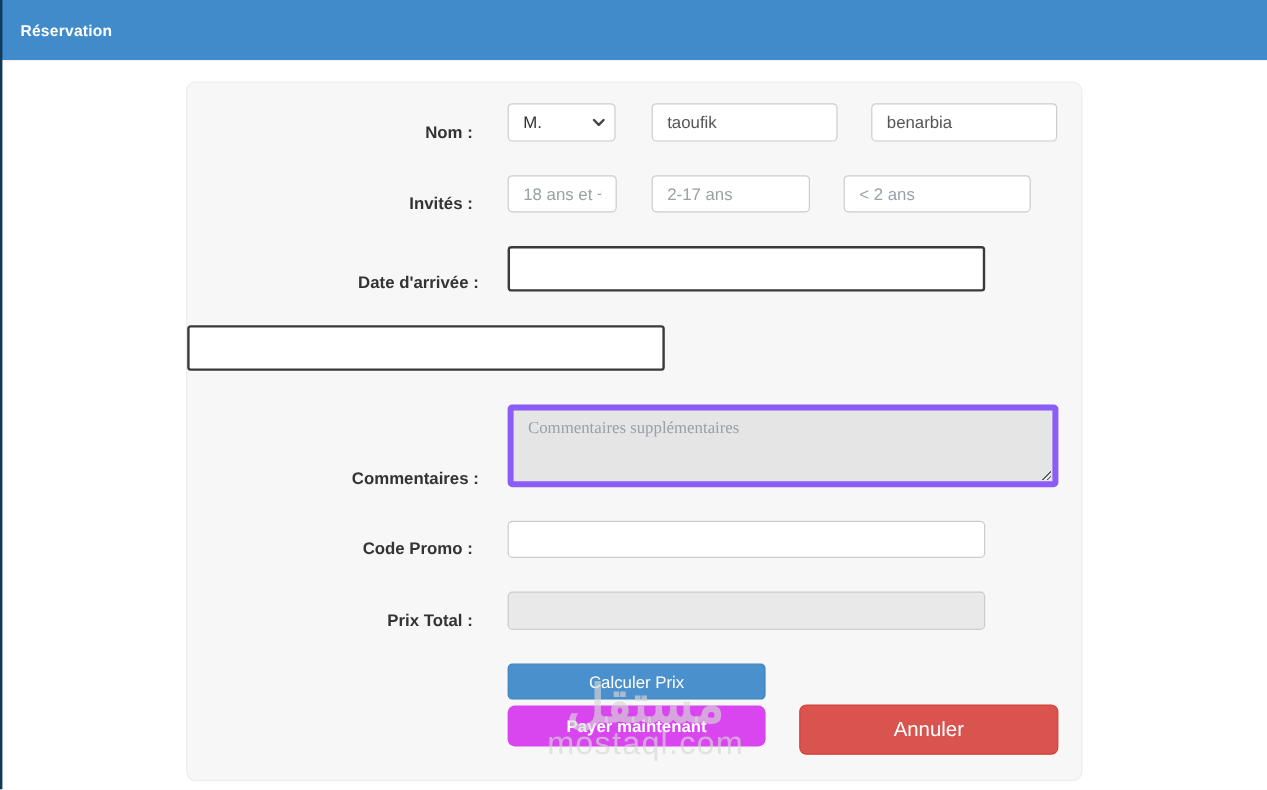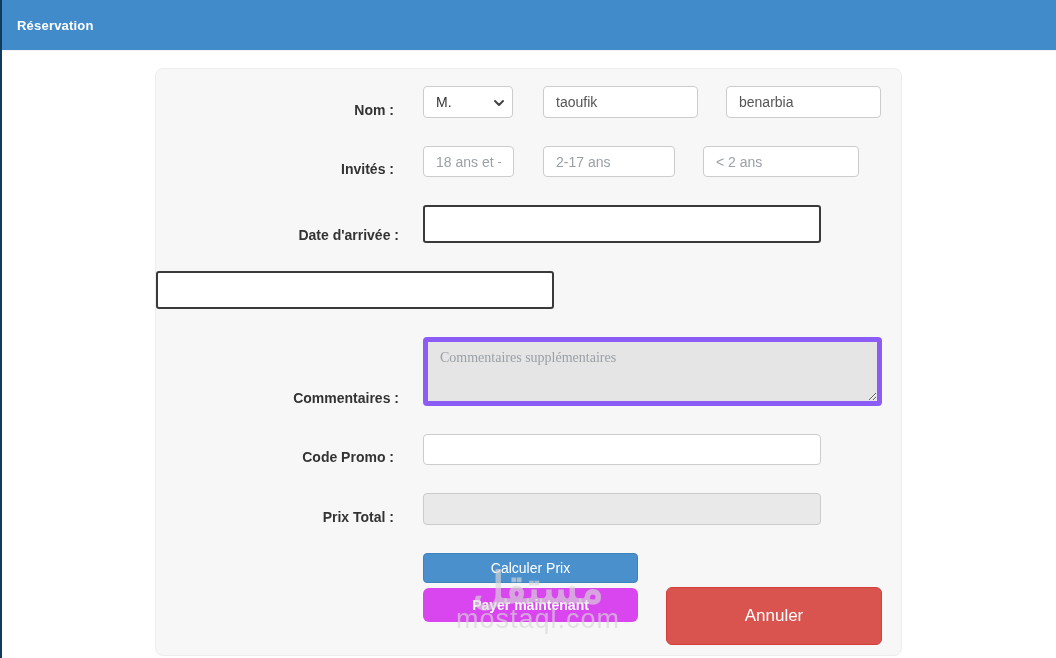--- a/index.html
+++ b/index.html
@@ -114,21 +114,21 @@
     border: 1px solid #3f83bd;
     font-size: 14px;
   }
   .btn-pay {
     width: 215px; height: 34px;
     background: #d946ef;
     border-radius: 6px;
     font-weight: bold; font-size: 14px;
   }
   .btn-cancel {
-    width: 216px; height: 58px;
+    width: 216px; height: 42px;
     background: #d9534f;
     border: 1px solid #d43f3a;
     border-radius: 6px;
     font-size: 17px;
     margin-left: 28px;
     margin-top: -1px;
   }
   
   .watermark {
     position: absolute;

